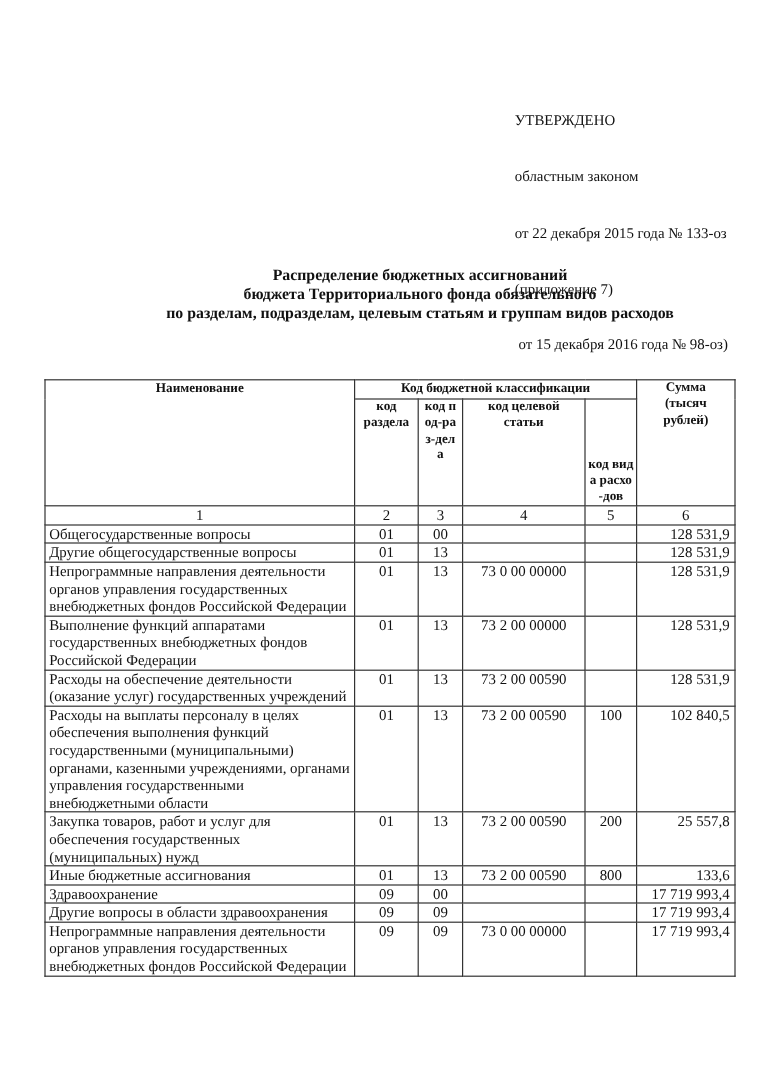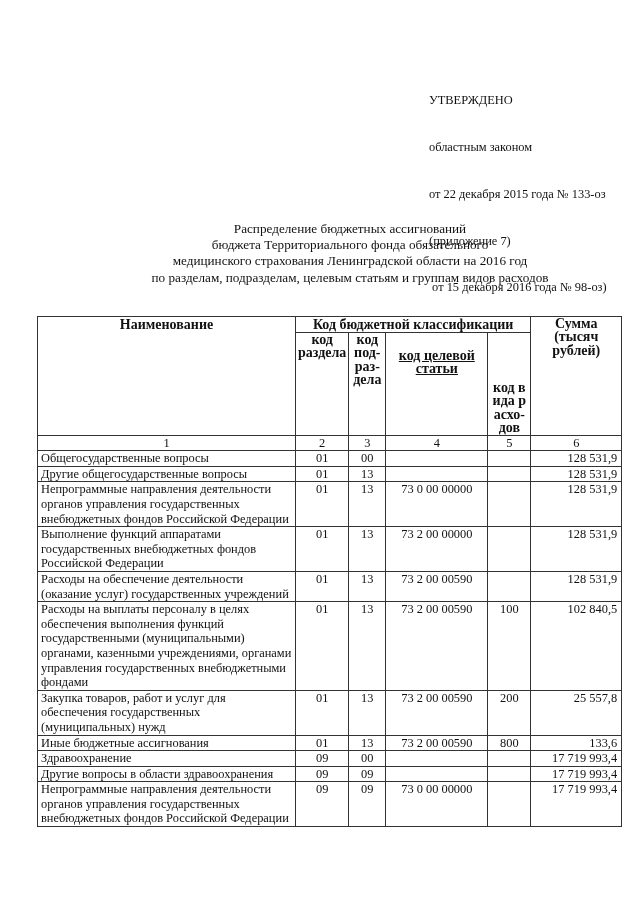--- a/index.html
+++ b/index.html
@@ -1,45 +1,44 @@
 <!DOCTYPE html>
 <html><head>
 <meta charset="utf-8">
 <style>
   html, body { margin: 0; padding: 0; background: #ffffff; }
   body { width: 640px; height: 905px; position: relative; overflow: hidden;
          font-family: "Liberation Serif", "DejaVu Serif", serif; color: #111; }
   .approved { position: absolute; left: 429px; top: 62px; font-size: 12.4px; line-height: 15.6px; white-space: pre; }
   .title { position: absolute; left: 60px; width: 580px; top: 221px; text-align: center;
-           font-weight: normal; font-size: 13.2px; line-height: 16.2px; }
+           font-weight: bold; font-size: 13.2px; line-height: 16.2px; }
   .title div { white-space: nowrap; }
   table.budget { position: absolute; left: 37px; top: 316px; border-collapse: collapse;
                  table-layout: fixed; font-size: 12.4px; }
   table.budget td, table.budget th { border: 1px solid #333; padding: 0 2px; vertical-align: top; line-height: 14.6px; }
-  table.budget th { font-weight: bold; font-size: 14px; line-height: 13.4px; text-align: center; padding-top: 1px; }
+  table.budget th { font-weight: bold; font-size: 11px; line-height: 13.4px; text-align: center; padding-top: 1px; }
   .c { text-align: center; }
   .r { text-align: right; padding-right: 4px !important; }
   .name { text-align: left; padding-left: 3px !important; }
   .num-row td { text-align: center; line-height: 13px; }
 </style>
 </head>
 <body>
 
 <div class="approved">
   <div>УТВЕРЖДЕНО</div>
   <div>областным законом</div>
   <div>от 22 декабря 2015 года № 133-оз</div>
   <div>(приложение 7)</div>
   <div> от 15 декабря 2016 года № 98-оз)</div>
 </div>
 
 <div class="title">
   <div>Распределение бюджетных ассигнований</div>
   <div>бюджета Территориального фонда обязательного</div>
-  <div>медицинского страхования Ленинградской области на 2016 год</div>
   <div>по разделам, подразделам, целевым статьям и группам видов расходов</div>
 </div>
 
 <table class="budget">
   <colgroup>
     <col style="width:258px">
       <col style="width:53px">
       <col style="width:37px">
     <col style="width:102px">
       <col style="width:43px">
@@ -49,21 +48,21 @@
     <tr style="height:16px">
       <th rowspan="2">Наименование</th>
       <th colspan="4">Код бюджетной классификации</th>
       <th rowspan="2" style="padding:0 21px;">Сумма (тысяч рублей)</th>
     </tr>
     <tr style="height:53px">
       <th style="padding:0 2px;">код раздела</th>
       <th style="padding:0;">
         <span style="display:inline-block;width:30px;word-break:break-all;">код под-раз-дела</span>
       </th>
-      <th style="padding:16px 10px;text-decoration:underline;">код целевой статьи</th>
+      <th style="padding:0 10px;">код целевой статьи</th>
       <th style="padding:0;">
         <span style="display:inline-block;width:38px;word-break:break-all;margin-top:48px;">код вида расхо-дов</span>
       </th>
     </tr>
   </thead>
   <tbody id="tbody">
     <tr class="num-row">
       <td>1</td>
       <td>2</td>
       <td>3</td>
@@ -105,21 +104,21 @@
       </tr>
       <tr>
         <td class="name">Расходы на обеспечение деятельности (оказание услуг) государственных учреждений</td>
         <td class="c">01</td>
         <td class="c">13</td>
         <td class="c">73 2 00 00590</td>
         <td class="c"></td>
         <td class="r">128 531,9</td>
       </tr>
       <tr>
-        <td class="name">Расходы на выплаты персоналу в целях обеспечения выполнения функций государственными (муниципальными) органами, казенными учреждениями, органами управления государственных внебюджетными фондами</td>
+        <td class="name">Расходы на выплаты персоналу в целях обеспечения выполнения функций государственными (муниципальными) органами, казенными учреждениями, органами управления государственными внебюджетными области</td>
         <td class="c">01</td>
         <td class="c">13</td>
         <td class="c">73 2 00 00590</td>
         <td class="c">100</td>
         <td class="r">102 840,5</td>
       </tr>
       <tr>
         <td class="name">Закупка товаров, работ и услуг для обеспечения государственных (муниципальных) нужд</td>
         <td class="c">01</td>
         <td class="c">13</td>

